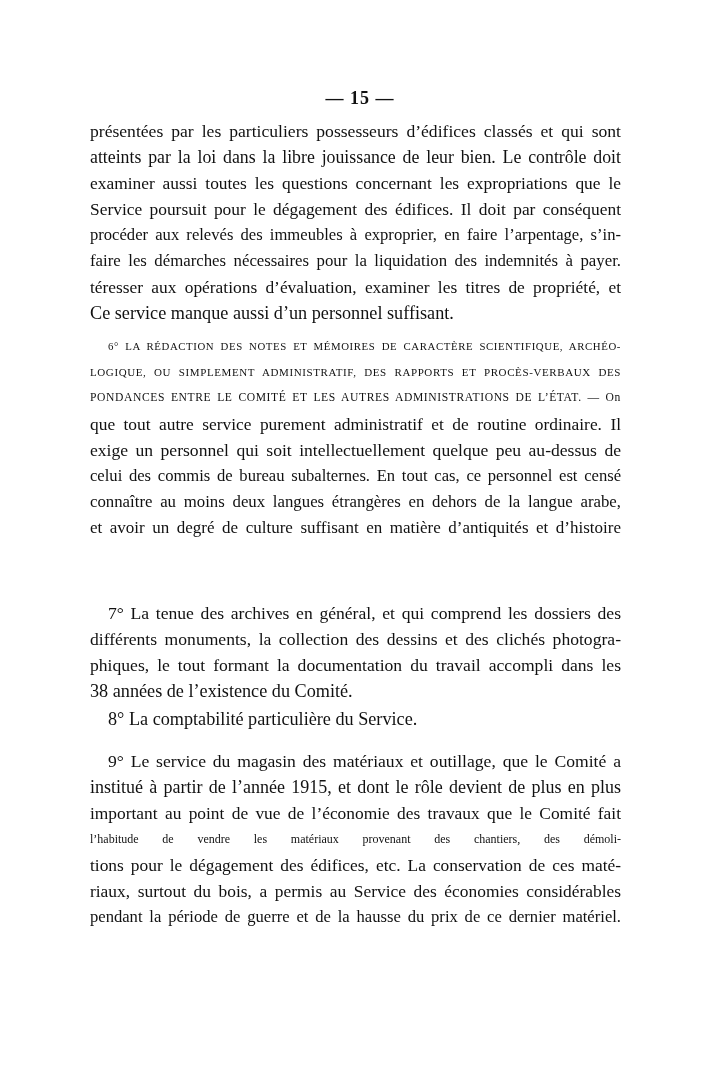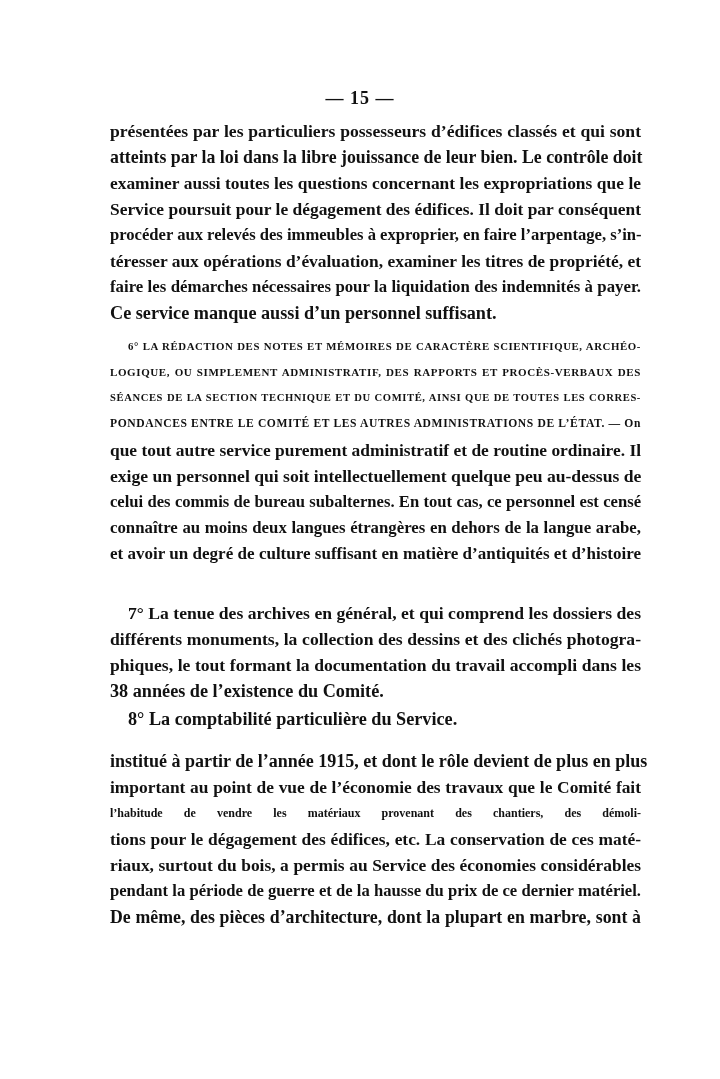--- a/index.html
+++ b/index.html
@@ -8,21 +8,21 @@
     position: absolute; left: 0; top: 0; width: 720px; height: 1079px; background: #ffffff;
     font-family: "Liberation Serif", "DejaVu Serif", serif;
     color: #111111;
   }
   .folio {
     position: absolute; top: 88px; left: 0; width: 720px; text-align: center;
     font-size: 18px; font-weight: bold; letter-spacing: 1px;
   }
   .block {
     position: absolute; left: 90px; width: 531px;
-    font-size: 18.2px; font-weight: bold; margin-left: 20px;
+    font-size: 18.2px; font-weight: normal;
   }
   .line {
     height: 26px; line-height: 26px; white-space: nowrap;
     text-align: justify; text-align-last: justify;
     display: block;
   }
   .line.last { text-align-last: left; }
   .line.indent { padding-left: 18px; }
   .sc-line { font-size: 14px; letter-spacing: 0.6px; }
 </style>
@@ -32,51 +32,50 @@
 <div class="page">
 
   <div class="folio">— 15 —</div>
 
   <div class="block" style="top:118px;">
     <span class="line" style="font-size: 17.6px;">présentées par les particuliers possesseurs d’édifices classés et qui sont</span>
     <span class="line" style="font-size: 17.8px;">atteints par la loi dans la libre jouissance de leur bien. Le contrôle doit</span>
     <span class="line" style="font-size: 17.4px;">examiner aussi toutes les questions concernant les expropriations que le</span>
     <span class="line" style="font-size: 17.4px;">Service poursuit pour le dégagement des édifices. Il doit par conséquent</span>
     <span class="line" style="font-size: 16.6px;">procéder aux relevés des immeubles à exproprier, en faire l’arpentage, s’in-</span>
+    <span class="line" style="font-size: 16.8px;">faire les démarches nécessaires pour la liquidation des indemnités à payer.</span>
     <span class="line" style="font-size: 17.4px;">téresser aux opérations d’évaluation, examiner les titres de propriété, et</span>
-    <span class="line" style="font-size: 16.8px;">faire les démarches nécessaires pour la liquidation des indemnités à payer.</span>
     <span class="line last">Ce service manque aussi d’un personnel suffisant.</span>
   </div>
 
   <div class="block" style="top:333px;">
     <span class="line indent sc-line" style="font-size: 10.8px;">6° LA RÉDACTION DES NOTES ET MÉMOIRES DE CARACTÈRE SCIENTIFIQUE, ARCHÉO-</span>
     <span class="line sc-line" style="font-size: 11px;">LOGIQUE, OU SIMPLEMENT ADMINISTRATIF, DES RAPPORTS ET PROCÈS-VERBAUX DES</span>
-    <span class="line sc-line" style="font-size: 10.6px;">SÉANCES DE LA SECTION TECHNIQUE ET DU COMITÉ, AINSI QUE DE TOUTES LES CORRES-</span>
     <span class="line sc-line" style="font-size: 11.6px;">PONDANCES ENTRE LE COMITÉ ET LES AUTRES ADMINISTRATIONS DE L’ÉTAT. — On</span>
     <span class="line" style="font-size: 17.4px;">que tout autre service purement administratif et de routine ordinaire. Il</span>
     <span class="line" style="font-size: 17.6px;">exige un personnel qui soit intellectuellement quelque peu au-dessus de</span>
     <span class="line" style="font-size: 16.6px;">celui des commis de bureau subalternes. En tout cas, ce personnel est censé</span>
     <span class="line" style="font-size: 16.8px;">connaître au moins deux langues étrangères en dehors de la langue arabe,</span>
     <span class="line" style="font-size: 17px;">et avoir un degré de culture suffisant en matière d’antiquités et d’histoire</span>
   </div>
 
   <div class="block" style="top:600px;">
     <span class="line indent" style="font-size: 17.6px;">7° La tenue des archives en général, et qui comprend les dossiers des</span>
     <span class="line" style="font-size: 17.6px;">différents monuments, la collection des dessins et des clichés photogra-</span>
     <span class="line" style="font-size: 17.6px;">phiques, le tout formant la documentation du travail accompli dans les</span>
     <span class="line last">38 années de l’existence du Comité.</span>
   </div>
 
   <div class="block" style="top:706px;">
     <span class="line indent last">8° La comptabilité particulière du Service.</span>
   </div>
 
   <div class="block" style="top:748px;">
+    <span class="line indent" style="font-size: 17.6px;">9° Le service du magasin des matériaux et outillage, que le Comité a</span>
     <span class="line" style="font-size: 18px;">institué à partir de l’année 1915, et dont le rôle devient de plus en plus</span>
     <span class="line" style="font-size: 17.4px;">important au point de vue de l’économie des travaux que le Comité fait</span>
     <span class="line" style="font-size: 12px;">l’habitude de vendre les matériaux provenant des chantiers, des démoli-</span>
     <span class="line" style="font-size: 17.4px;">tions pour le dégagement des édifices, etc. La conservation de ces maté-</span>
     <span class="line" style="font-size: 17.4px;">riaux, surtout du bois, a permis au Service des économies considérables</span>
     <span class="line" style="font-size: 16.6px;">pendant la période de guerre et de la hausse du prix de ce dernier matériel.</span>
-    <span class="line" style="font-size: 17.8px;">De même, des pièces d’architecture, dont la plupart en marbre, sont à</span>
   </div>
 
 </div>
 
 </body></html>

